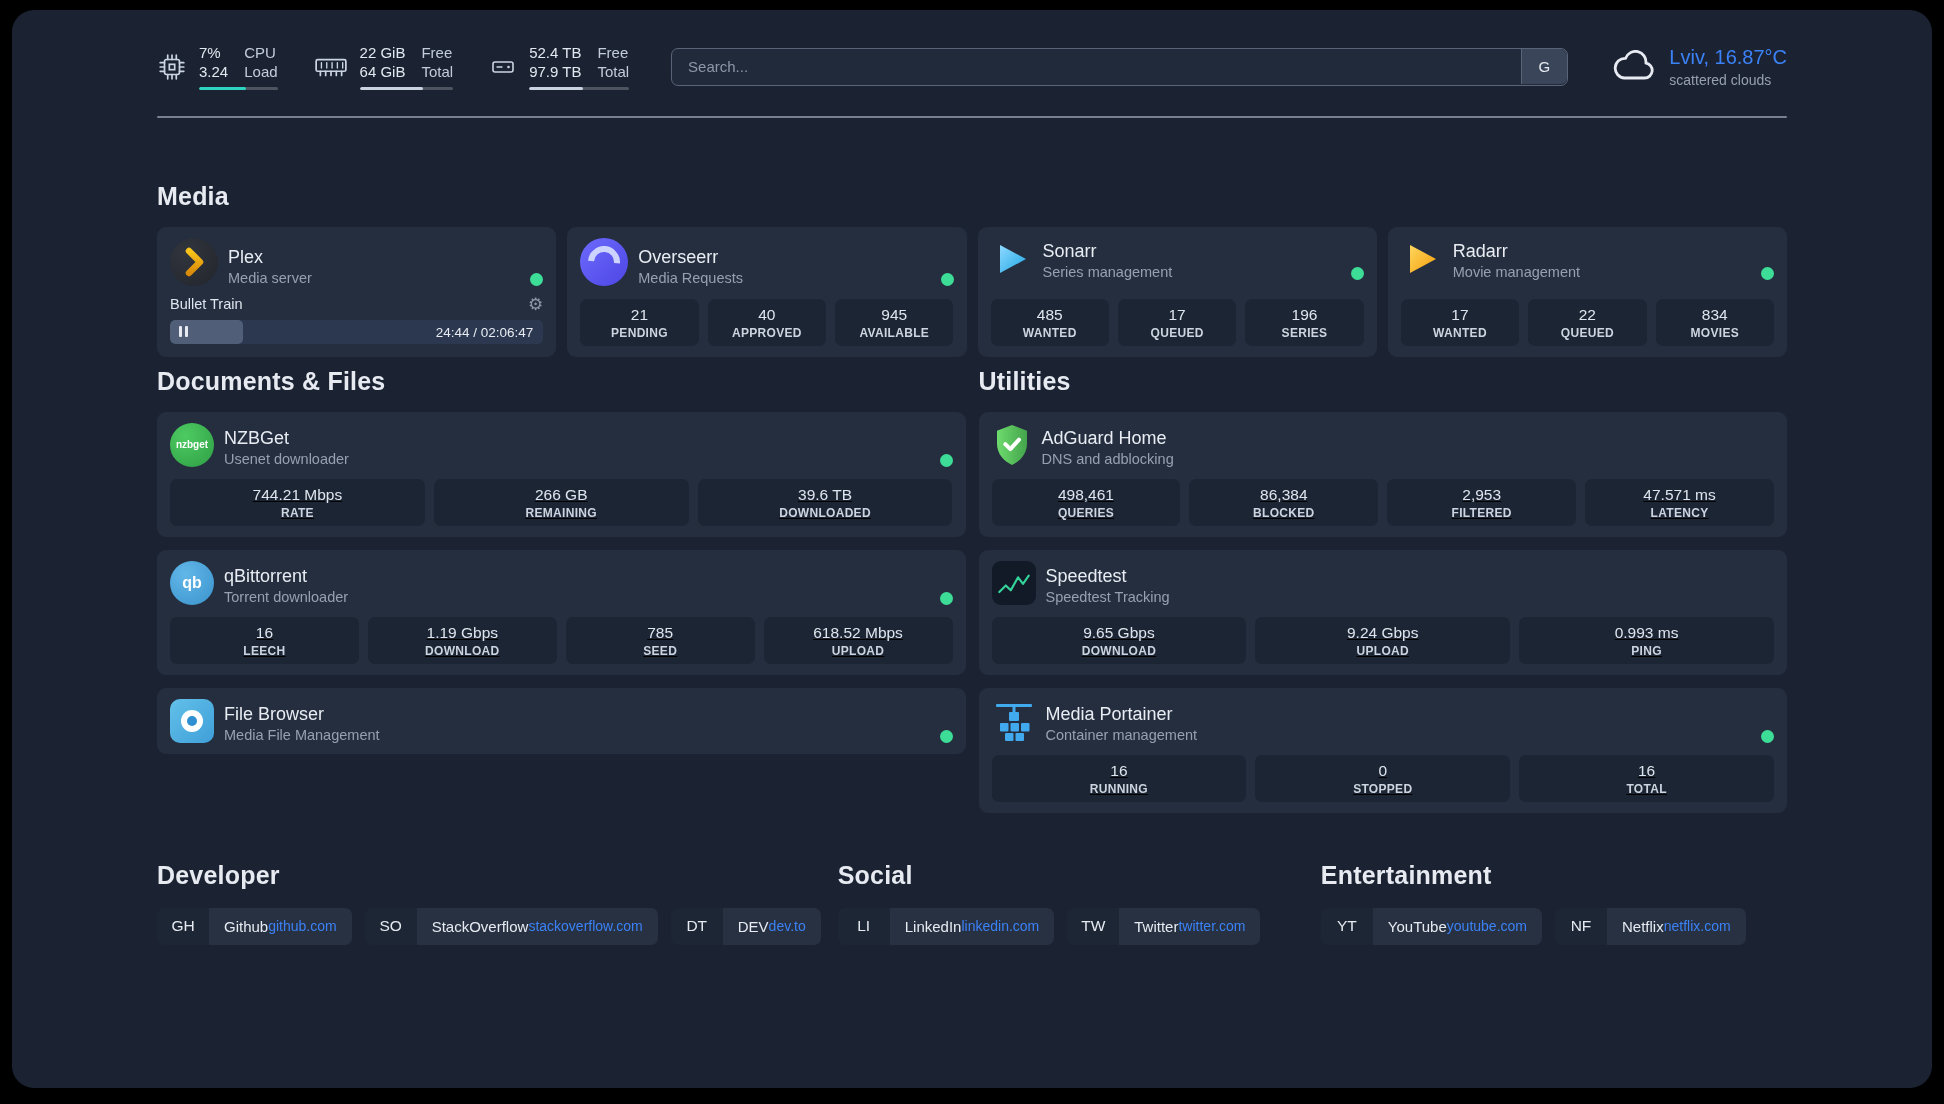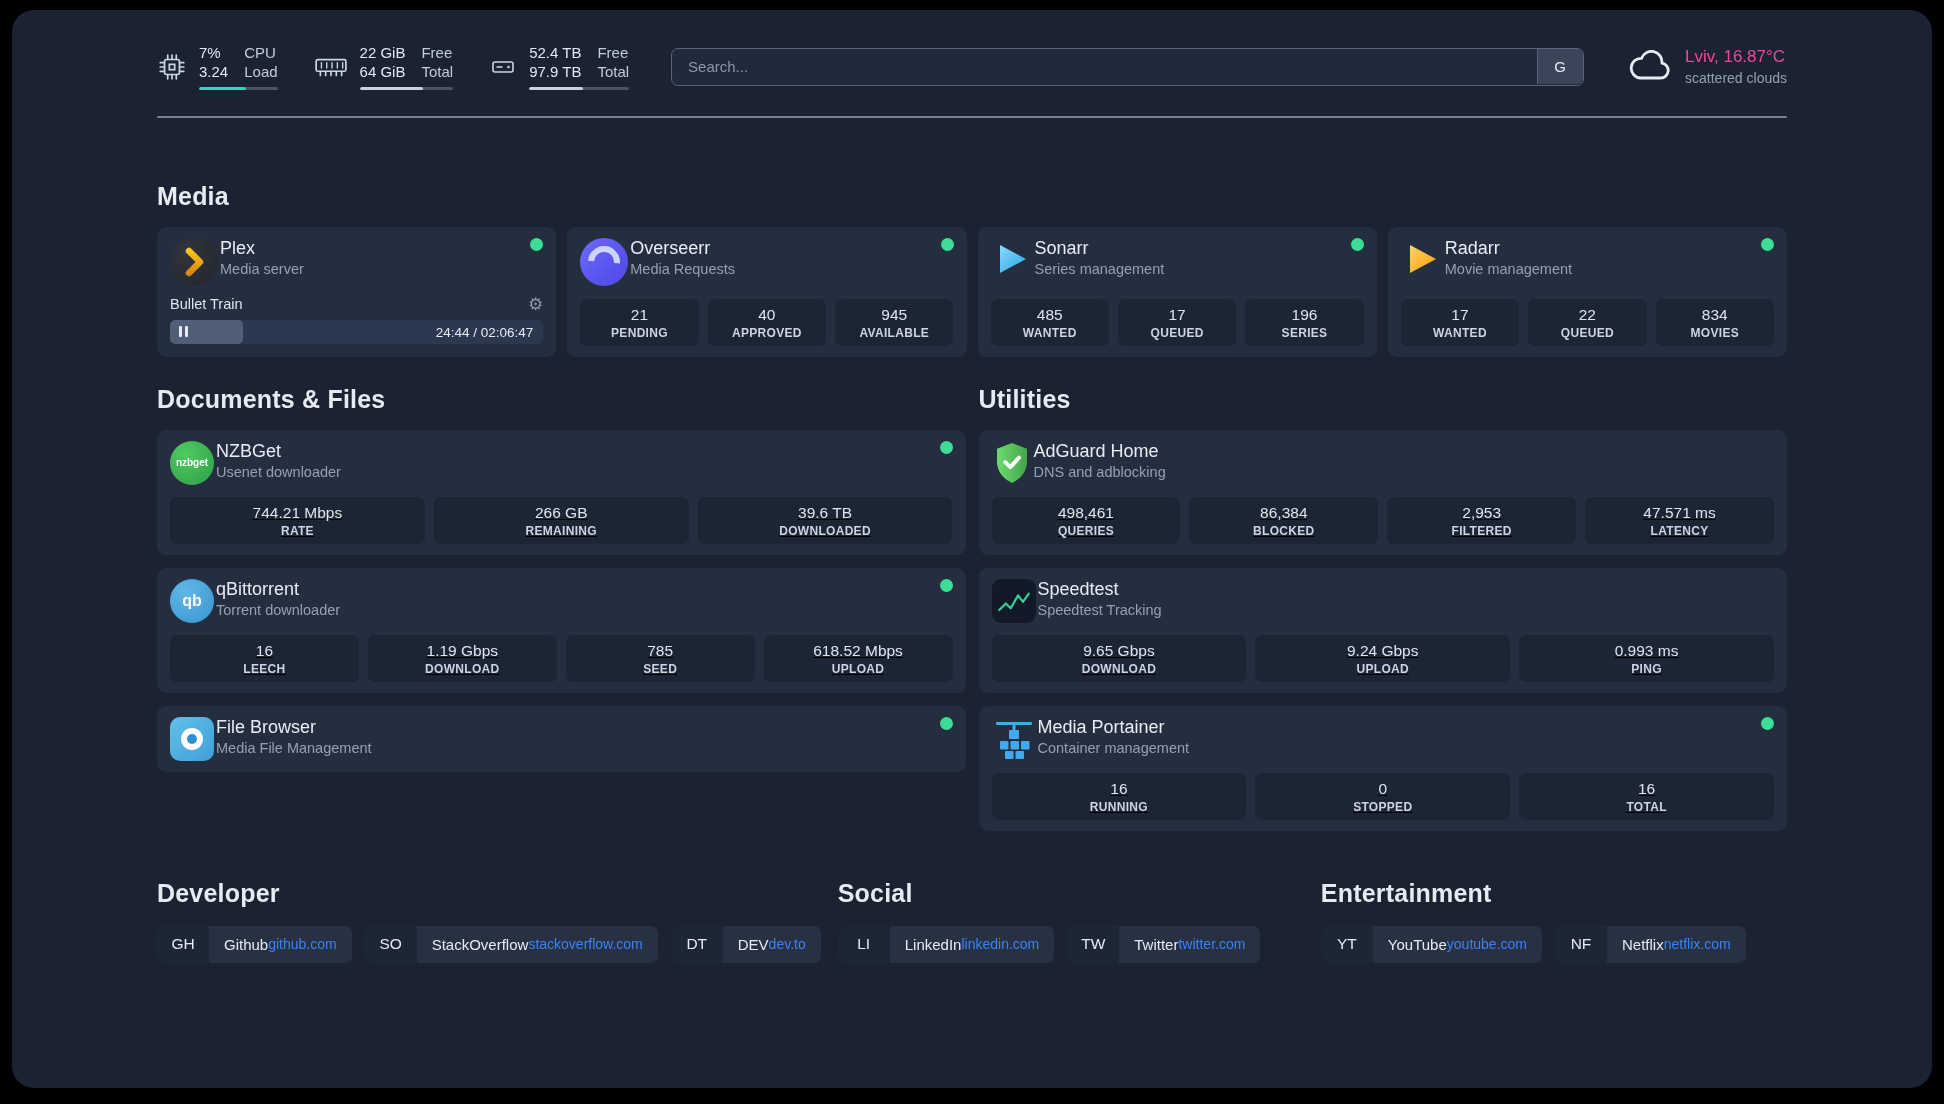--- a/index.html
+++ b/index.html
@@ -26,33 +26,33 @@
   .search-input { width:100%; height:38px; background:#202a3a; border:1.5px solid #5a6478;
                   border-radius:7px; color:#e7ebf1; font-size:15px; padding:0 62px 0 16px; outline:none;
                   font-family:inherit; }
   .search-input::placeholder { color:#8d97a8; }
   .g-btn { position:absolute; right:1.5px; top:1.5px; bottom:1.5px; width:46px; background:#3a4559;
            border-left:1.5px solid #5a6478; border-radius:0 6px 6px 0; display:flex; align-items:center;
            justify-content:center; color:#e7ebf1; font-size:15px; cursor:pointer; }
 
   .weather { display:flex; align-items:center; gap:13px; }
   .weather-text { line-height:1.35; }
-  .weather-loc { font-size:17px; color:#ec4899; }
+  .weather-loc { font-size:20px; color:#3b82f6; }
   .weather-cond { font-size:14px; color:#96a0b0; }
 
   .divider { margin-top:26px; height:2px; background:#aab3c2; opacity:.65; border-radius:1px; }
 
   
   .section-title { font-size:25px; font-weight:600; color:#e7ebf1; letter-spacing:.2px; }
   .media-section { margin-top:64px; }
   .media-grid { margin-top:16px; display:grid; grid-template-columns:repeat(4,1fr); gap:11px; }
 
   .card { background:#242e3f; border-radius:9px; padding:11px 13px; display:flex; flex-direction:column; }
   .media-grid .card { min-height:130px; }
-  .card-header { display:flex; align-items:flex-start; gap:2px; margin-bottom:10px; }
+  .card-header { display:flex; align-items:flex-end; gap:10px; margin-bottom:10px; }
   .card.small .card-header { margin-bottom:0; }
   .icon { flex:0 0 auto; display:flex; align-items:center; justify-content:center; }
   .title-block { display:flex; flex-direction:column; gap:2px; }
   .card-name { font-size:18px; color:#e9edf3; font-weight:500; }
   .card-desc { font-size:14.5px; color:#96a0b0; }
   .dot { width:13px; height:13px; border-radius:50%; background:#3ddc97; margin-left:auto; }
 
   .stats { display:grid; gap:9px; margin-top:auto; }
   .stats.c3 { grid-template-columns:repeat(3,1fr); }
   .stats.c4 { grid-template-columns:repeat(4,1fr); }
@@ -64,21 +64,21 @@
   .np-row { display:flex; align-items:flex-start; justify-content:space-between; font-size:14.5px; color:#dfe5ee; }
   .gear { color:#8d97a8; font-size:17px; cursor:pointer; line-height:1; }
   .progress { margin-top:7px; position:relative; height:24px; background:#2c3850; border-radius:5px; overflow:hidden; }
   .progress-fill { position:absolute; left:0; top:0; bottom:0; background:#515e77; border-radius:5px;
                    display:flex; align-items:center; padding-left:9px; }
   .pause { display:flex; gap:3px; }
   .pause i { display:block; width:3px; height:11px; background:#e7ebf1; border-radius:1px; }
   .time { position:absolute; right:10px; top:50%; transform:translateY(-50%); font-size:13.5px; color:#e7ebf1; }
 
   
-  .columns { margin-top:28px; display:grid; grid-template-columns:1fr 1fr; gap:13px; align-items:start; }
+  .columns { margin-top:10px; display:grid; grid-template-columns:1fr 1fr; gap:13px; align-items:start; }
   .col .section-title { margin-bottom:16px; }
   .col-cards { display:flex; flex-direction:column; gap:13px; }
   .col-cards .card-header + .stats { margin-top:2px;text-decoration:underline; }
 
   
   .bookmarks { margin-top:48px; display:grid; grid-template-columns:repeat(3,1fr); gap:17px; padding-bottom:30px; }
   .bm-col .section-title { margin-bottom:18px; }
   .bm-list { display:flex; flex-direction:row; gap:13px; }
   .bm-item { display:flex; height:37px; border-radius:7px; overflow:hidden; cursor:pointer; }
   .bm-abbr { width:52px; background:#1d2634; color:#e7ebf1; font-size:15.5px;

